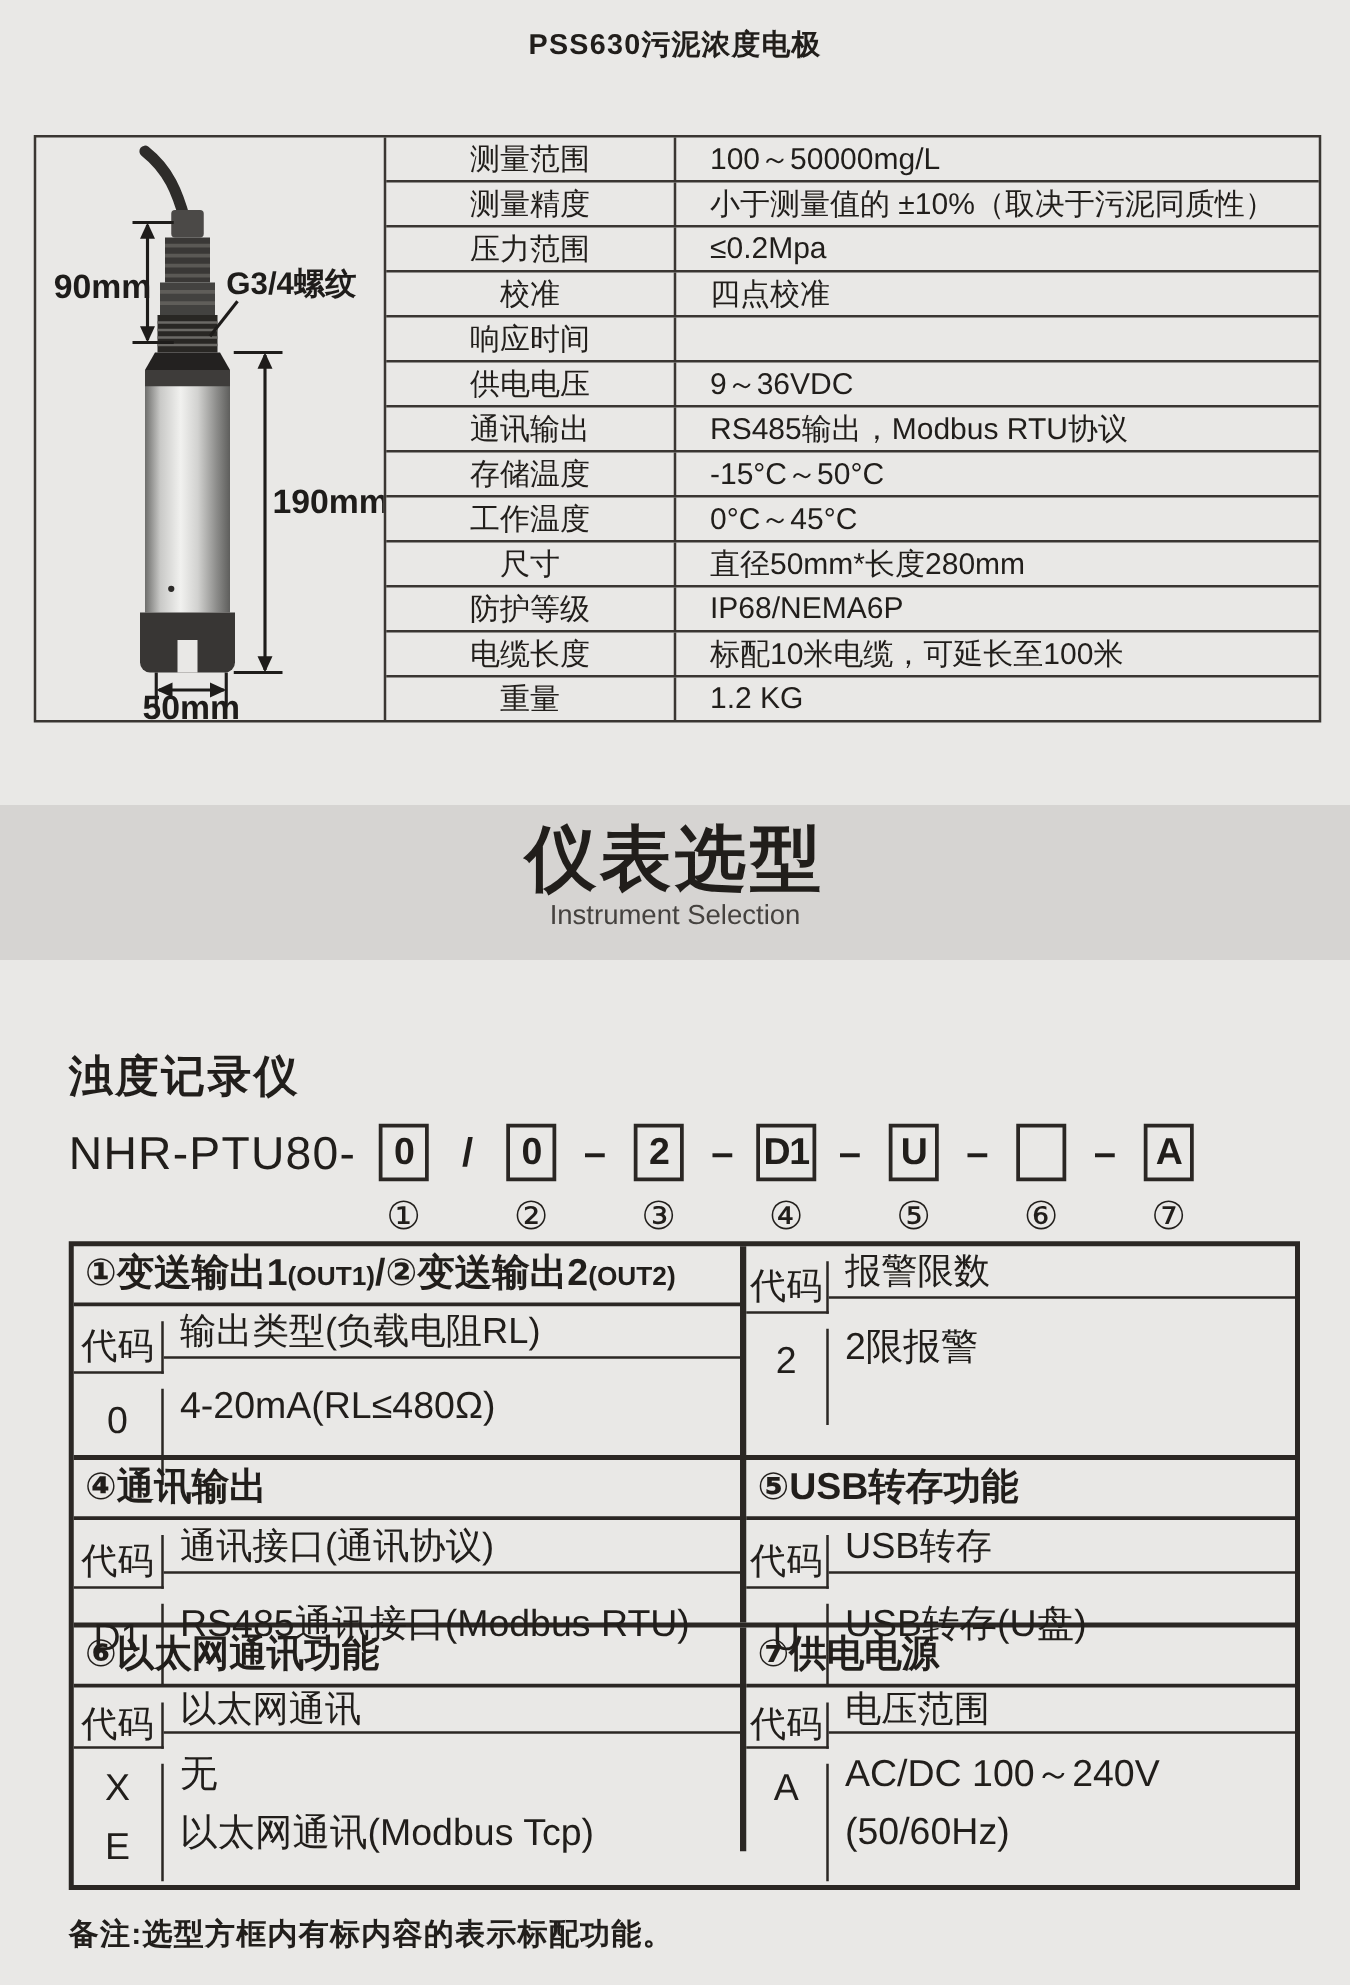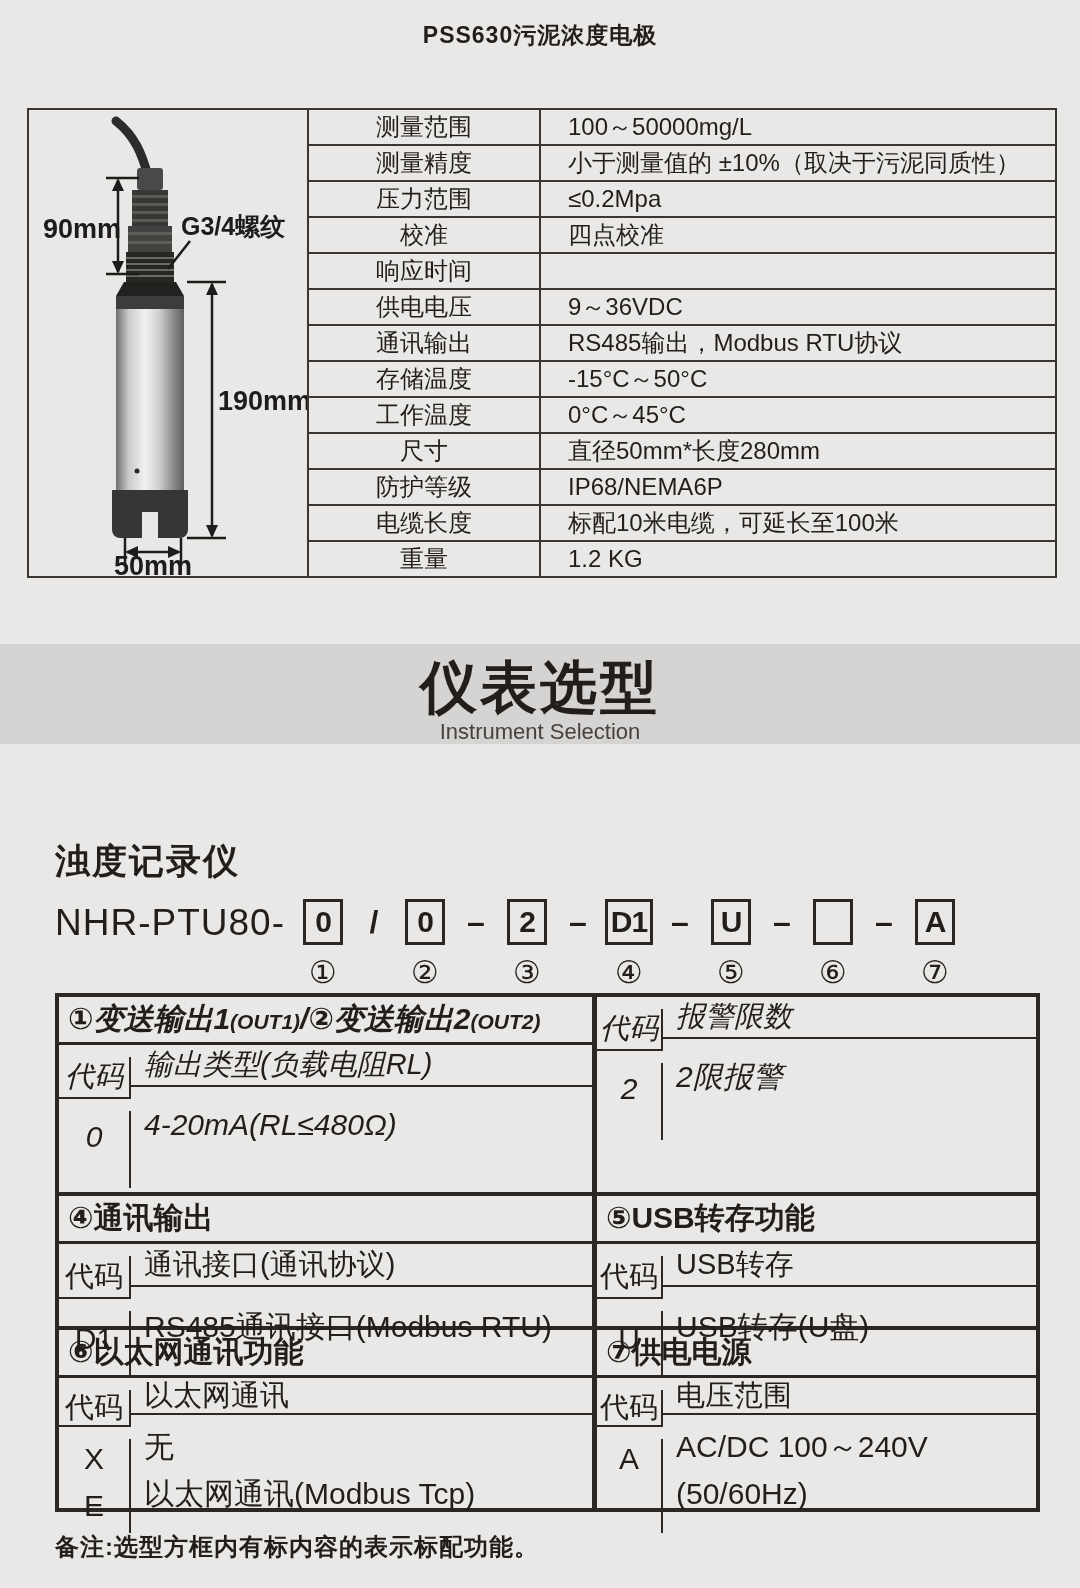--- a/index.html
+++ b/index.html
@@ -32,21 +32,21 @@
   .spec-row{flex:1;display:flex;align-items:stretch;}
   .spec-row + .spec-row{border-top:2px solid var(--line);}
   .spec-label{
     width:232px;border-right:2px solid var(--line);box-sizing:border-box;
     display:flex;align-items:center;justify-content:center;
     font-size:24px;
   }
   .spec-value{flex:1;display:flex;align-items:center;padding-left:27px;font-size:24px;}
   
   .banner{
-    position:absolute;left:0;top:644px;width:1080px;height:100px;
+    position:absolute;left:0;top:644px;width:1080px;height:124px;
     background:var(--band-bg);text-align:center;box-sizing:border-box;padding-top:12px;
   }
   .banner-title{font-size:57px;font-weight:bold;letter-spacing:3px;line-height:62px;}
   .banner-sub{font-size:22px;color:#45423f;margin-top:1px;}
   
   .model{position:absolute;left:55px;top:838px;}
   .product-name{font-size:35px;font-weight:600;letter-spacing:2px;}
   .code-line{margin-top:14px;display:flex;align-items:flex-start;}
   .code-prefix{font-size:37px;font-weight:400;line-height:48px;margin-right:14px;letter-spacing:1px;}
   .slot{display:flex;flex-direction:column;align-items:center;width:48px;}
@@ -58,21 +58,21 @@
   }
   .slot-circ{margin-top:11px;font-size:31px;line-height:34px;font-weight:normal;}
   .code-sep{width:54px;text-align:center;font-size:32px;font-weight:600;line-height:46px;}
   
   .sel{
     position:absolute;left:55px;top:993px;width:985px;height:519px;
     border:4px solid var(--ink);box-sizing:border-box;
   }
   .band{display:flex;box-sizing:border-box;}
   .band + .band{border-top:4px solid var(--ink);}
-  .band1{height:195px;font-style:italic;}
+  .band1{height:167px;}
   .band2{height:134px;}
   .band3{height:183px;}
   .half{box-sizing:border-box;}
   .half.left{width:538px;border-right:5px solid var(--ink);}
   .half.right{flex:1;}
   .sel-header{
     height:48px;box-sizing:border-box;border-bottom:3px solid var(--ink);
     display:flex;align-items:baseline;padding-left:9px;
     font-weight:bold;white-space:nowrap;
   }

